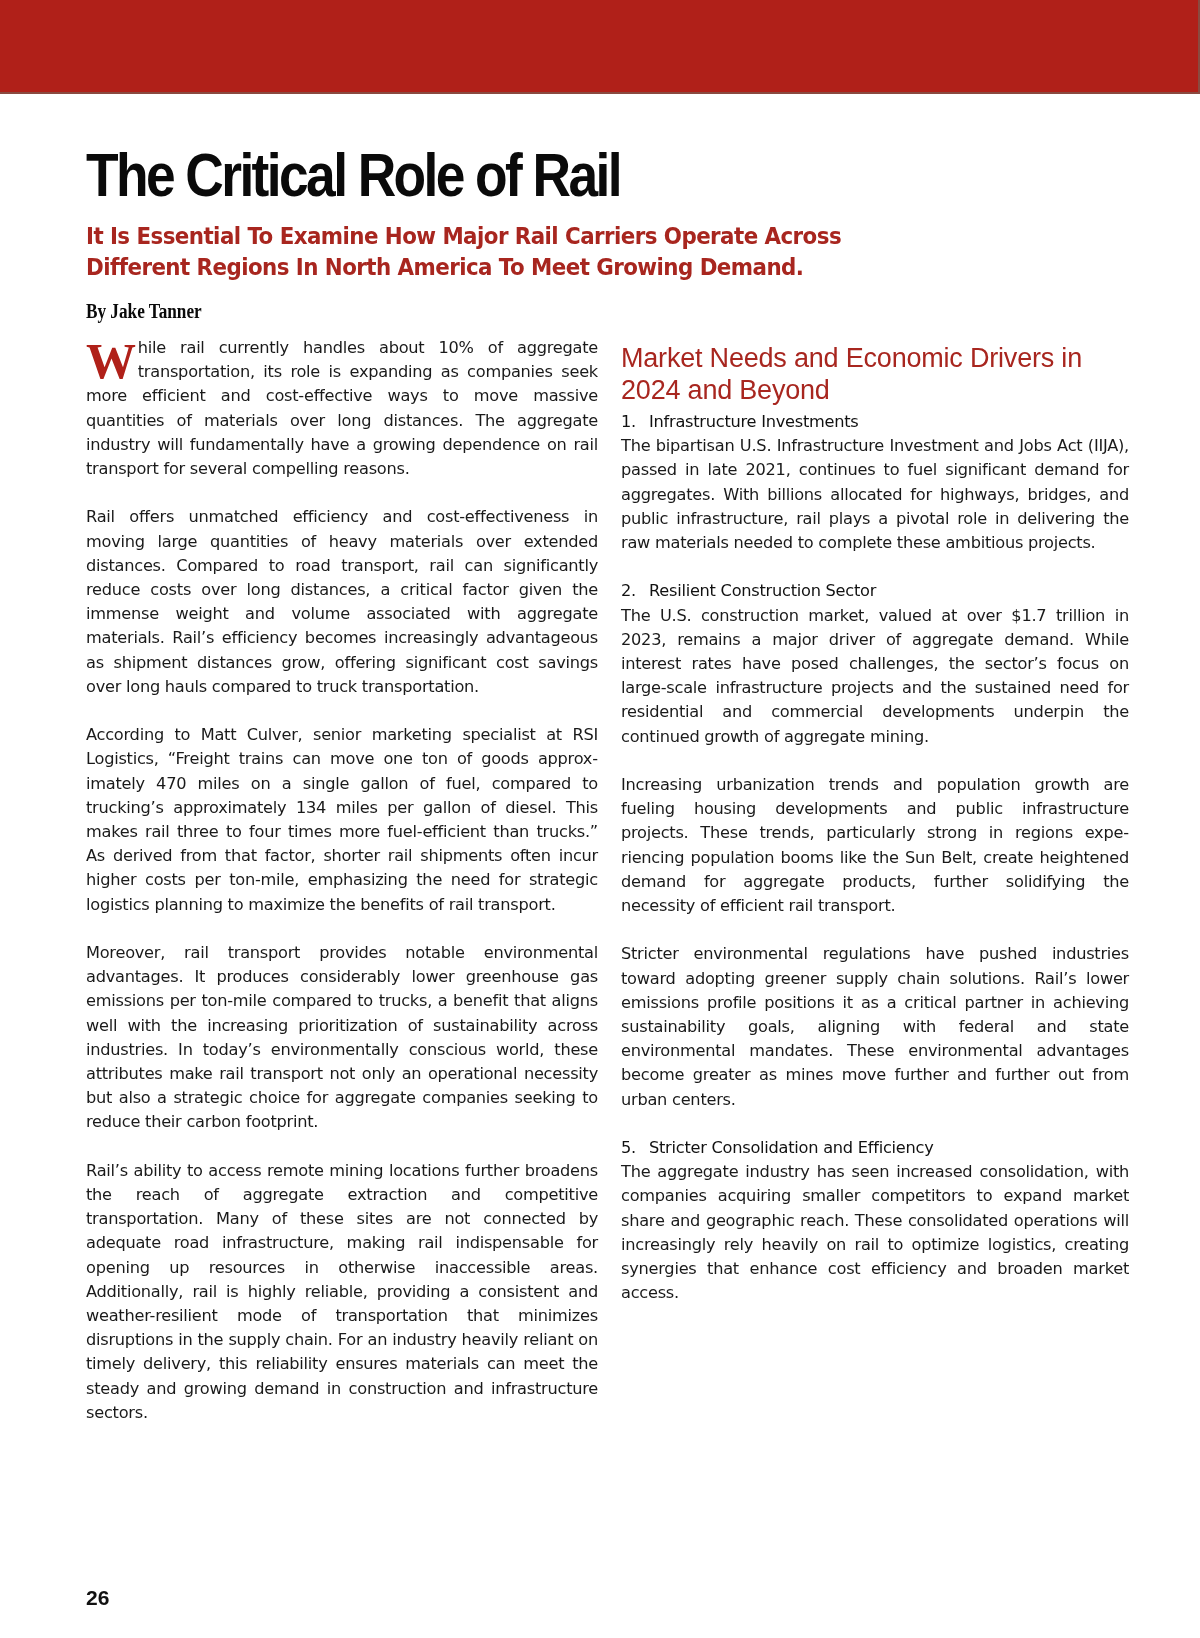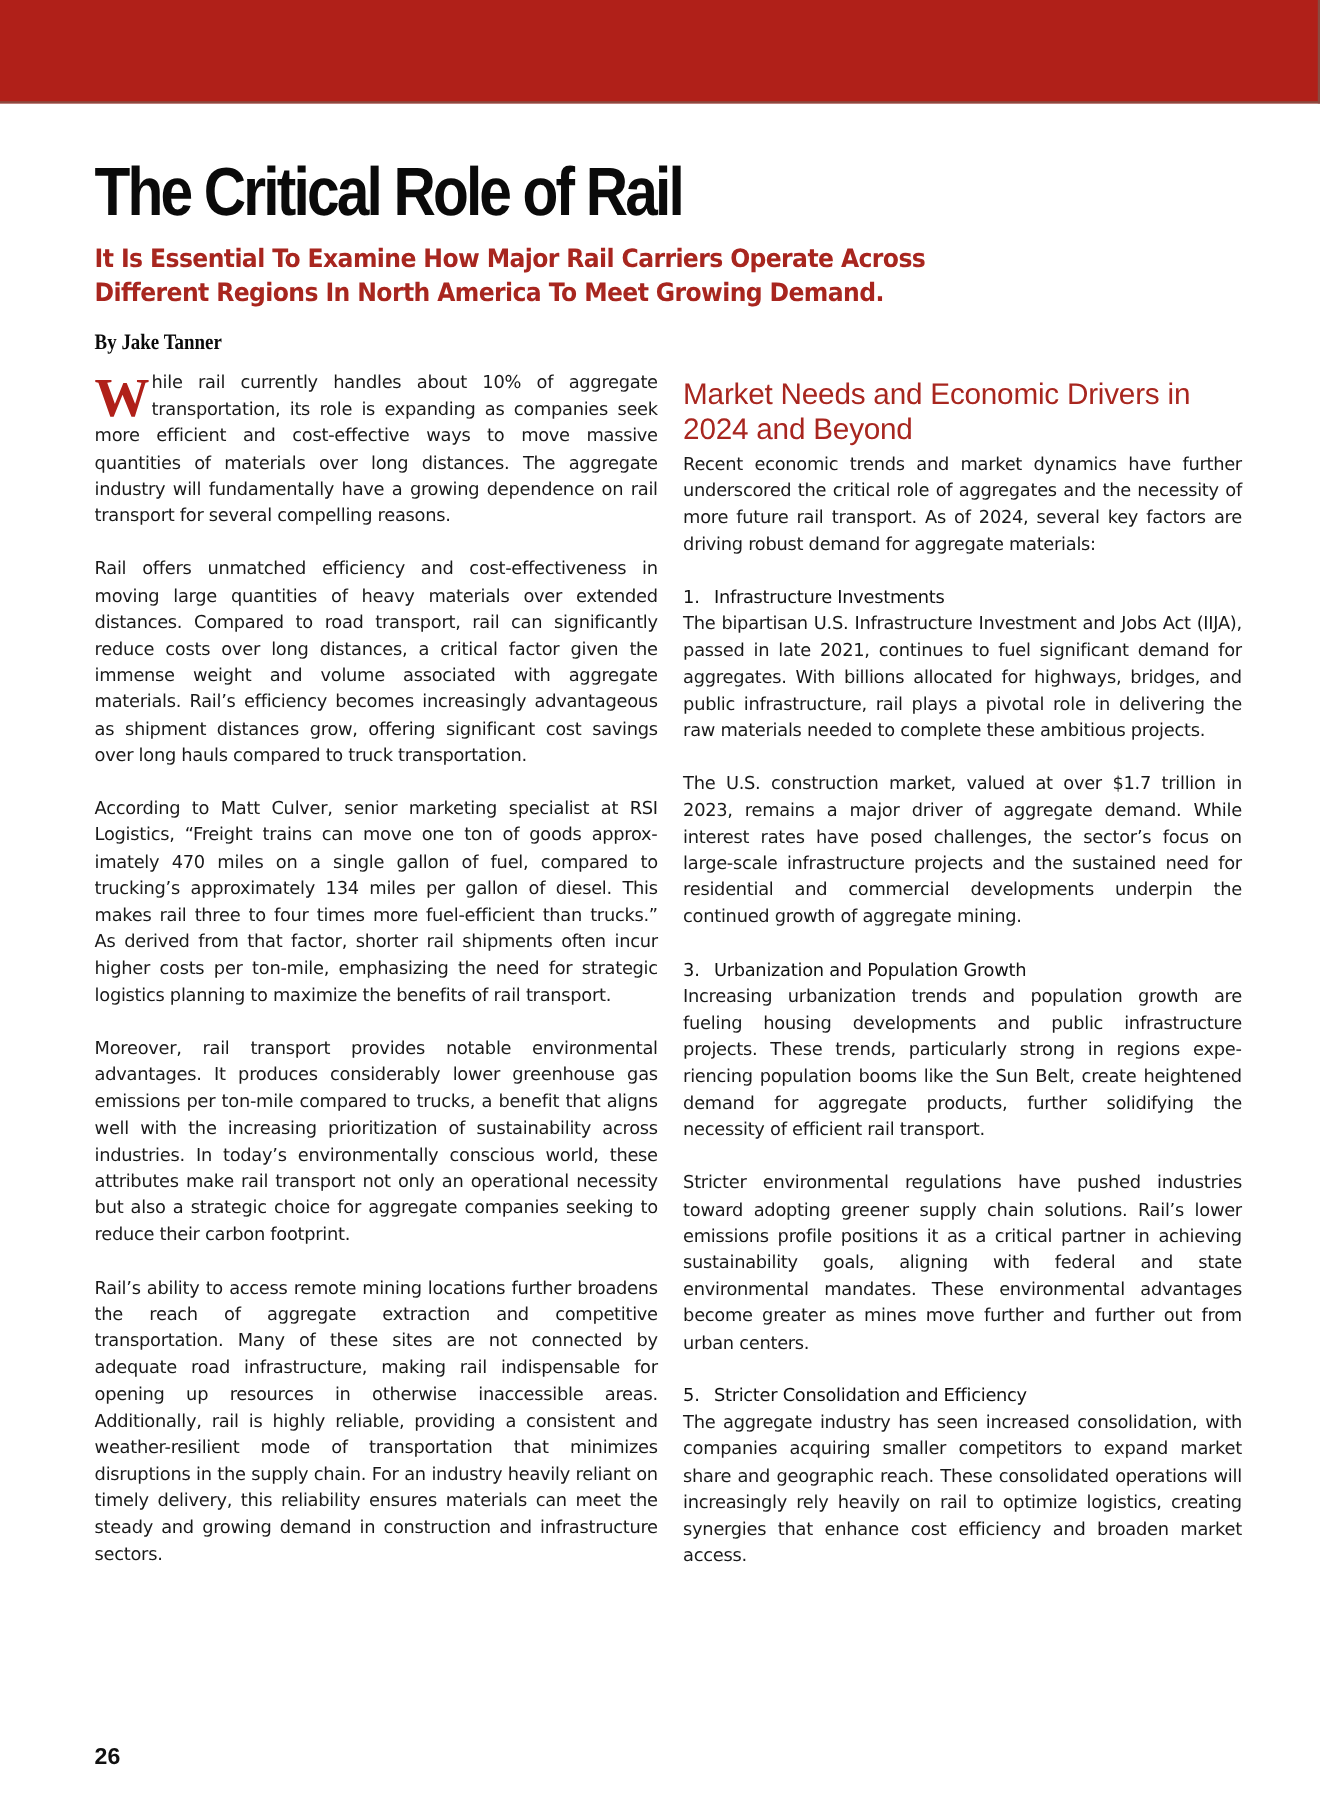--- a/index.html
+++ b/index.html
@@ -31,31 +31,30 @@
 <div class="col col-left">
   <p><span class="dropcap">W</span><span>hile rail currently handles about 10% of aggregate transportation, its role is expanding as companies seek more efficient and cost-effective ways to move mas­sive quantities of materials over long distances. The aggre­gate industry will fundamentally have a growing depen­dence on rail transport for several compelling reasons.</span></p>
   <p>Rail offers unmatched efficiency and cost-effectiveness in moving large quantities of heavy materials over extended distances. Compared to road transport, rail can significant­ly reduce costs over long distances, a critical factor given the immense weight and volume associated with aggregate materials. Rail’s efficiency becomes increasingly advanta­geous as shipment distances grow, offering significant cost savings over long hauls compared to truck transportation.</p>
   <p>According to Matt Culver, senior marketing specialist at RSI Logistics, “Freight trains can move one ton of goods approx­imately 470 miles on a single gallon of fuel, compared to trucking’s approximately 134 miles per gallon of diesel. This makes rail three to four times more fuel-efficient than trucks.” As derived from that factor, shorter rail shipments often incur higher costs per ton-mile, emphasizing the need for strategic logistics planning to maximize the benefits of rail transport.</p>
   <p>Moreover, rail transport provides notable environmental advantages. It produces considerably lower greenhouse gas emissions per ton-mile compared to trucks, a benefit that aligns well with the increasing prioritization of sus­tainability across industries. In today’s environmentally conscious world, these attributes make rail transport not only an operational necessity but also a strategic choice for aggregate companies seeking to reduce their carbon foot­print.</p>
   <p>Rail’s ability to access remote mining locations further broadens the reach of aggregate extraction and competi­tive transportation. Many of these sites are not connected by adequate road infrastructure, making rail indispensable for opening up resources in otherwise inaccessible areas. Additionally, rail is highly reliable, providing a consistent and weather-resilient mode of transportation that minimiz­es disruptions in the supply chain. For an industry heavily reliant on timely delivery, this reliability ensures materials can meet the steady and growing demand in construction and infrastructure sectors.</p>
 </div>
 
 <div class="col col-right">
   <h3 class="section-heading">Market Needs and Economic Drivers in 2024 and Beyond</h3>
-  <p>Recent economic trends and market dynamics have further underscored the critical role of aggregates and the neces­sity of more future rail transport. As of 2024, several key factors are driving robust demand for aggregate materials:</p>
 
   <div>
     <div class="item-heading"><span class="num">1.</span><span>Infrastructure Investments</span></div>
     <p>The bipartisan U.S. Infrastructure Investment and Jobs Act (IIJA), passed in late 2021, continues to fuel significant demand for aggregates. With billions allocated for high­ways, bridges, and public infrastructure, rail plays a pivot­al role in delivering the raw materials needed to complete these ambitious projects.</p>
   </div>
   <div>
+    <div class="item-heading"><span class="num">2.</span><span>Resilient Construction Sector</span></div>
     <p>The U.S. construction market, valued at over $1.7 trillion in 2023, remains a major driver of aggregate demand. While interest rates have posed challenges, the sector’s focus on large-scale infrastructure projects and the sustained need for residential and commercial developments underpin the continued growth of aggregate mining.</p>
   </div>
   <div>
-    <div class="item-heading"><span class="num">3.</span><span>Urbanization and Population Growth</span></div>
     <p>Increasing urbanization trends and population growth are fueling housing developments and public infrastructure projects. These trends, particularly strong in regions expe­riencing population booms like the Sun Belt, create height­ened demand for aggregate products, further solidifying the necessity of efficient rail transport.</p>
   </div>
   <div>
     <p>Stricter environmental regulations have pushed indus­tries toward adopting greener supply chain solutions. Rail’s lower emissions profile positions it as a critical part­ner in achieving sustainability goals, aligning with federal and state environmental mandates. These environmental advantages become greater as mines move further and fur­ther out from urban centers.</p>
   </div>
   <div>
     <div class="item-heading"><span class="num">5.</span><span>Stricter Consolidation and Efficiency</span></div>
     <p>The aggregate industry has seen increased consolidation, with companies acquiring smaller competitors to expand market share and geographic reach. These consolidated operations will increasingly rely heavily on rail to optimize logistics, creating synergies that enhance cost efficiency and broaden market access.</p>
   </div>
 </div>

